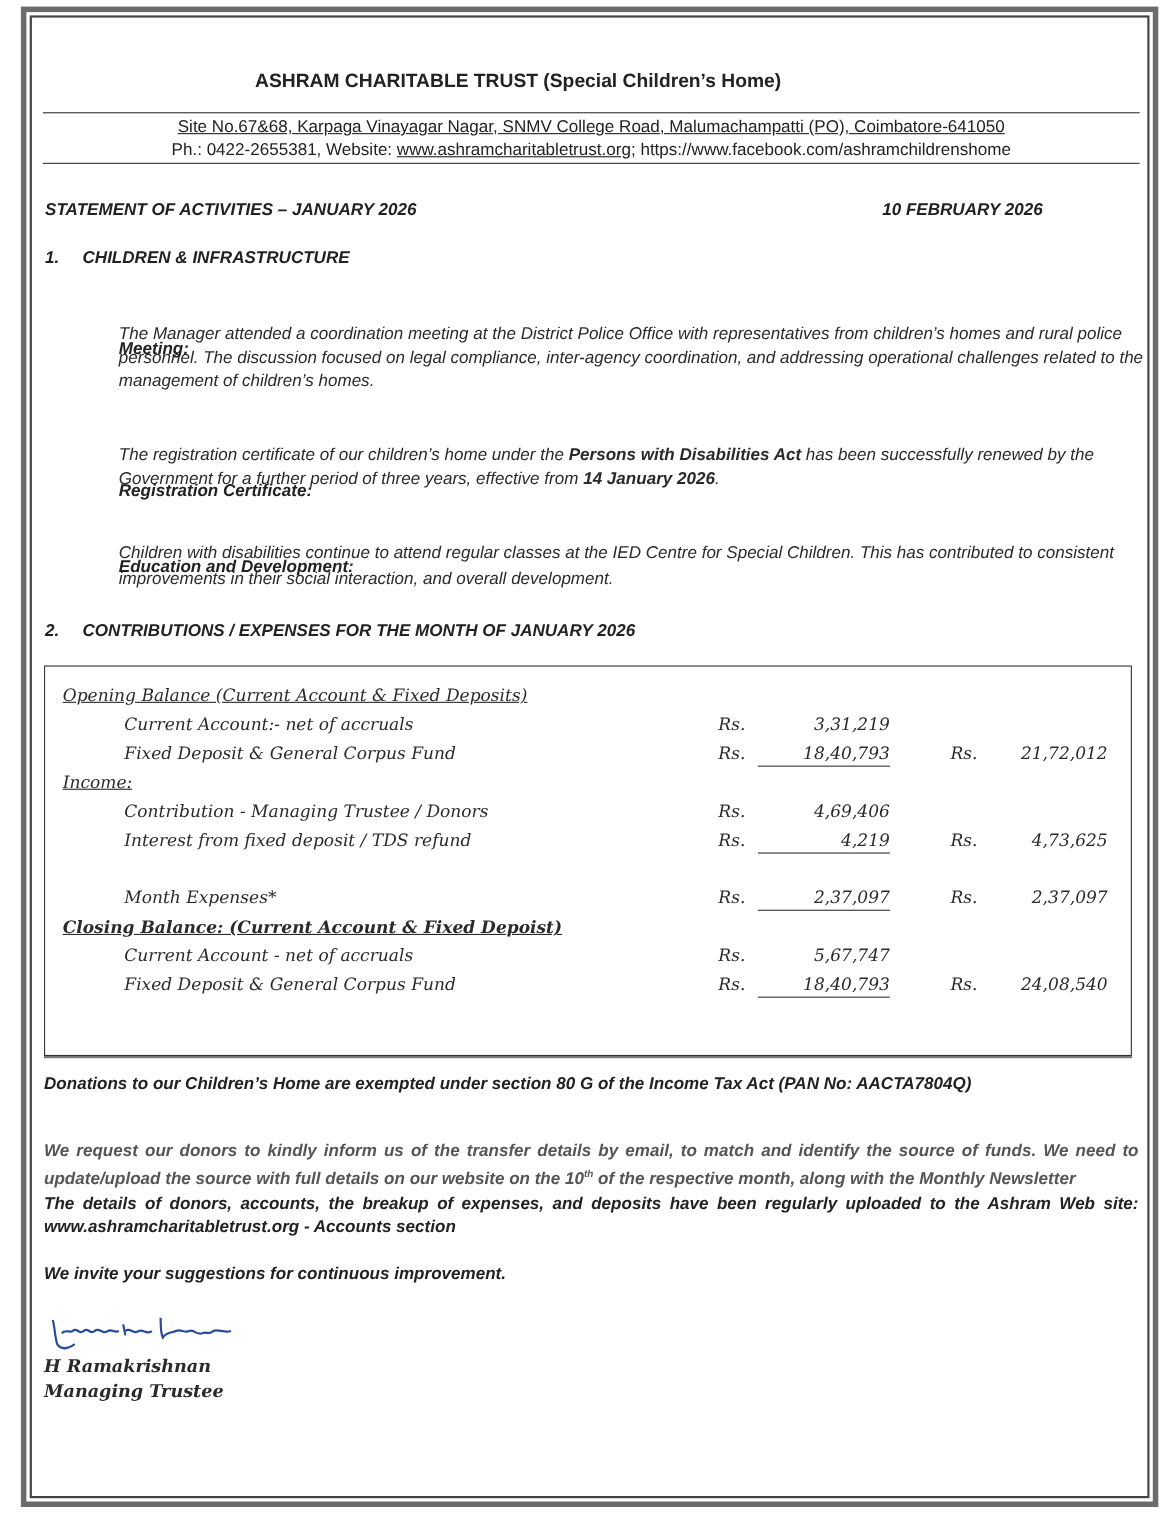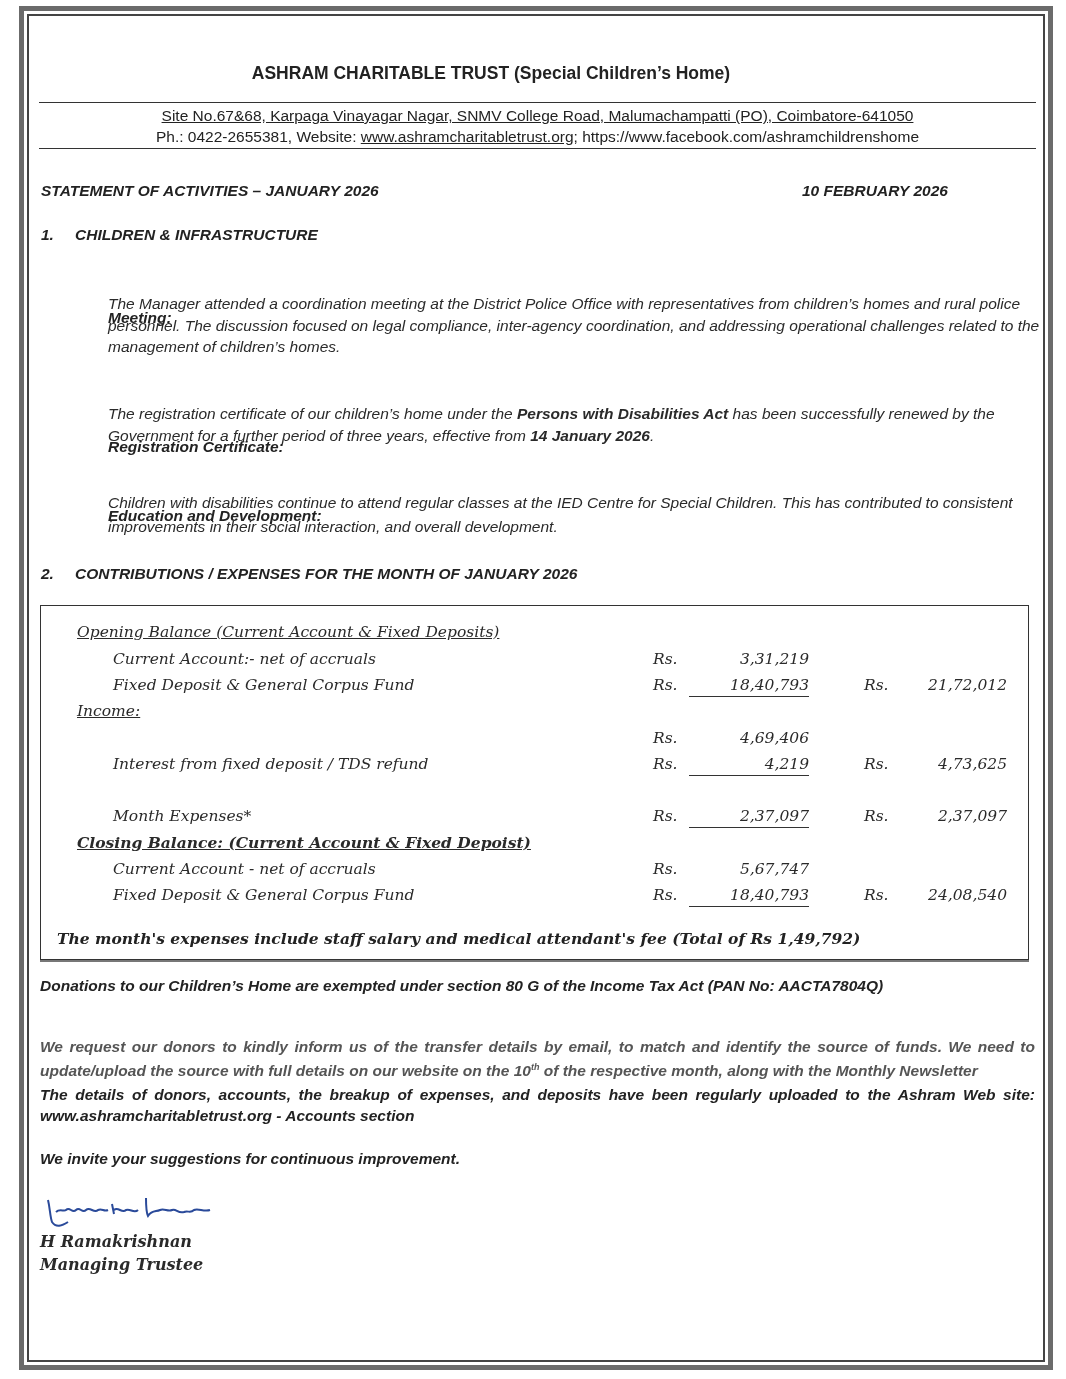--- a/index.html
+++ b/index.html
@@ -12,39 +12,39 @@
     .frame-inner {
       position: absolute; left: 27px; top: 14px; width: 1018px; height: 1348px;
       border: 2px solid #444; box-sizing: border-box;
     }
 
     .sans { font-family: "Liberation Sans", sans-serif; }
     .abs { position: absolute; }
 
     .org-title {
       left: 0; width: 942px; top: 63px; text-align: center;
-      font-size: 17.5px; font-weight: bold; color: #222; padding-left: 20px;
+      font-size: 17.5px; font-weight: bold; color: #222;
     }
     .rule { left: 39px; width: 997px; height: 0; border-top: 1.5px solid #333; }
     .addr { left: 39px; width: 997px; text-align: center; font-size: 15.5px; color: #222; }
     .addr .u { text-decoration: underline; }
 
     .stmt { font-size: 15.5px; font-weight: bold; font-style: italic; color: #222; }
 
     .sub-h { left: 108px; font-size: 15.5px; font-weight: bold; font-style: italic; margin-top: 36px; }
     .para { left: 108px; width: 935px; font-size: 15.5px; font-style: italic; line-height: 21.5px; color: #2a2a2a; }
     .para b { font-style: italic; font-weight: bold; }
 
     .fin-box {
       left: 40px; top: 605px; width: 989px; height: 355px;
       border: 1.5px solid #333; box-sizing: border-box;
       box-shadow: 0 2px 0 #777;
     }
     .fin-row { position: absolute; left: 0; width: 100%; height: 26px; font-family: "DejaVu Serif", serif; font-style: italic; font-size: 15.5px; color: #2a2a2a; }
-    .fin-row .head { position: absolute; left: 16px; text-decoration: underline; margin-left: 20px; }
+    .fin-row .head { position: absolute; left: 16px; text-decoration: underline; }
     .fin-row .label { position: absolute; left: 72px; }
     .fin-row .rs1 { position: absolute; left: 612px; }
     .fin-row .amt1 { position: absolute; left: 648px; width: 120px; text-align: right; }
     .fin-row .amt1.line { border-bottom: 1.5px solid #333; padding-bottom: 2px; }
     .fin-row .rs2 { position: absolute; left: 823px; }
     .fin-row .amt2 { position: absolute; left: 860px; width: 106px; text-align: right; }
     .fin-note { position: absolute; left: 16px; top: 323px; font-family: "DejaVu Serif", serif; font-style: italic; font-weight: bold; font-size: 15.5px; color: #222; }
 
     .foot { left: 40px; width: 995px; font-size: 15.5px; font-style: italic; font-weight: bold; line-height: 21px; text-align: justify; }
     .foot.gray { color: #555; }
@@ -102,20 +102,21 @@
     <span class="rs1">Rs.</span>
     <span class="amt1 line">18,40,793</span>
     <span class="rs2">Rs.</span>
     <span class="amt2">21,72,012</span>
   </div>
 
   <div class="fin-row" style="top:96px;">
     <span class="head">Income:</span>
   </div>
   <div class="fin-row" style="top:123px;">
+    <span class="label">Contribution - Managing Trustee / Donors</span>
     <span class="rs1">Rs.</span>
     <span class="amt1">4,69,406</span>
   </div>
   <div class="fin-row" style="top:149px;">
     <span class="label">Interest from fixed deposit / TDS refund</span>
     <span class="rs1">Rs.</span>
     <span class="amt1 line">4,219</span>
     <span class="rs2">Rs.</span>
     <span class="amt2">4,73,625</span>
   </div>
@@ -136,21 +137,20 @@
     <span class="rs1">Rs.</span>
     <span class="amt1">5,67,747</span>
   </div>
   <div class="fin-row" style="top:280px;">
     <span class="label">Fixed Deposit &amp; General Corpus Fund</span>
     <span class="rs1">Rs.</span>
     <span class="amt1 line">18,40,793</span>
     <span class="rs2">Rs.</span>
     <span class="amt2">24,08,540</span>
   </div>
-  <div class="fin-note">The month's expenses include staff salary and medical attendant's fee (Total of Rs 1,49,792)</div>
 </div>
 
 <div class="abs sans foot" style="top:975px;">Donations to our Children’s Home are exempted under section 80 G of the Income Tax Act (PAN No: AACTA7804Q)</div>
 <div class="abs sans foot gray" style="top:1036px;"><span>We request our donors to kindly inform us of the transfer details by email, to match and identify the source of funds. We need to update/upload the source with full details on our website on the 10</span><sup>th</sup><span> of the respective month, along with the Monthly Newsletter</span></div>
 <div class="abs sans foot" style="top:1084px;">The details of donors, accounts, the breakup of expenses, and deposits have been regularly uploaded to the Ashram Web site: www.ashramcharitabletrust.org - Accounts section</div>
 <div class="abs sans foot" style="top:1148px;">We invite your suggestions for continuous improvement.</div>
 
 <svg class="abs signature" viewBox="0 0 190 46">
   <path d="M10,10 C12,18 12,26 14,32 C18,38 24,36 30,32" fill="none" stroke="#2a4a9a" stroke-width="2"></path>
   <path d="M18,22 C22,18 26,22 28,20 C32,16 34,24 38,20 C42,16 44,24 48,20 C52,16 56,24 60,20 C64,18 66,22 70,20 M74,14 L76,24 M76,20 C80,16 84,24 88,20 C92,18 96,24 100,20 M108,8 C108,16 108,22 110,26 C114,20 118,22 122,20 C126,18 130,22 134,20 C138,18 140,24 146,22 C150,20 152,24 156,20 C160,18 166,22 172,20" fill="none" stroke="#2a4a9a" stroke-width="2"></path>

